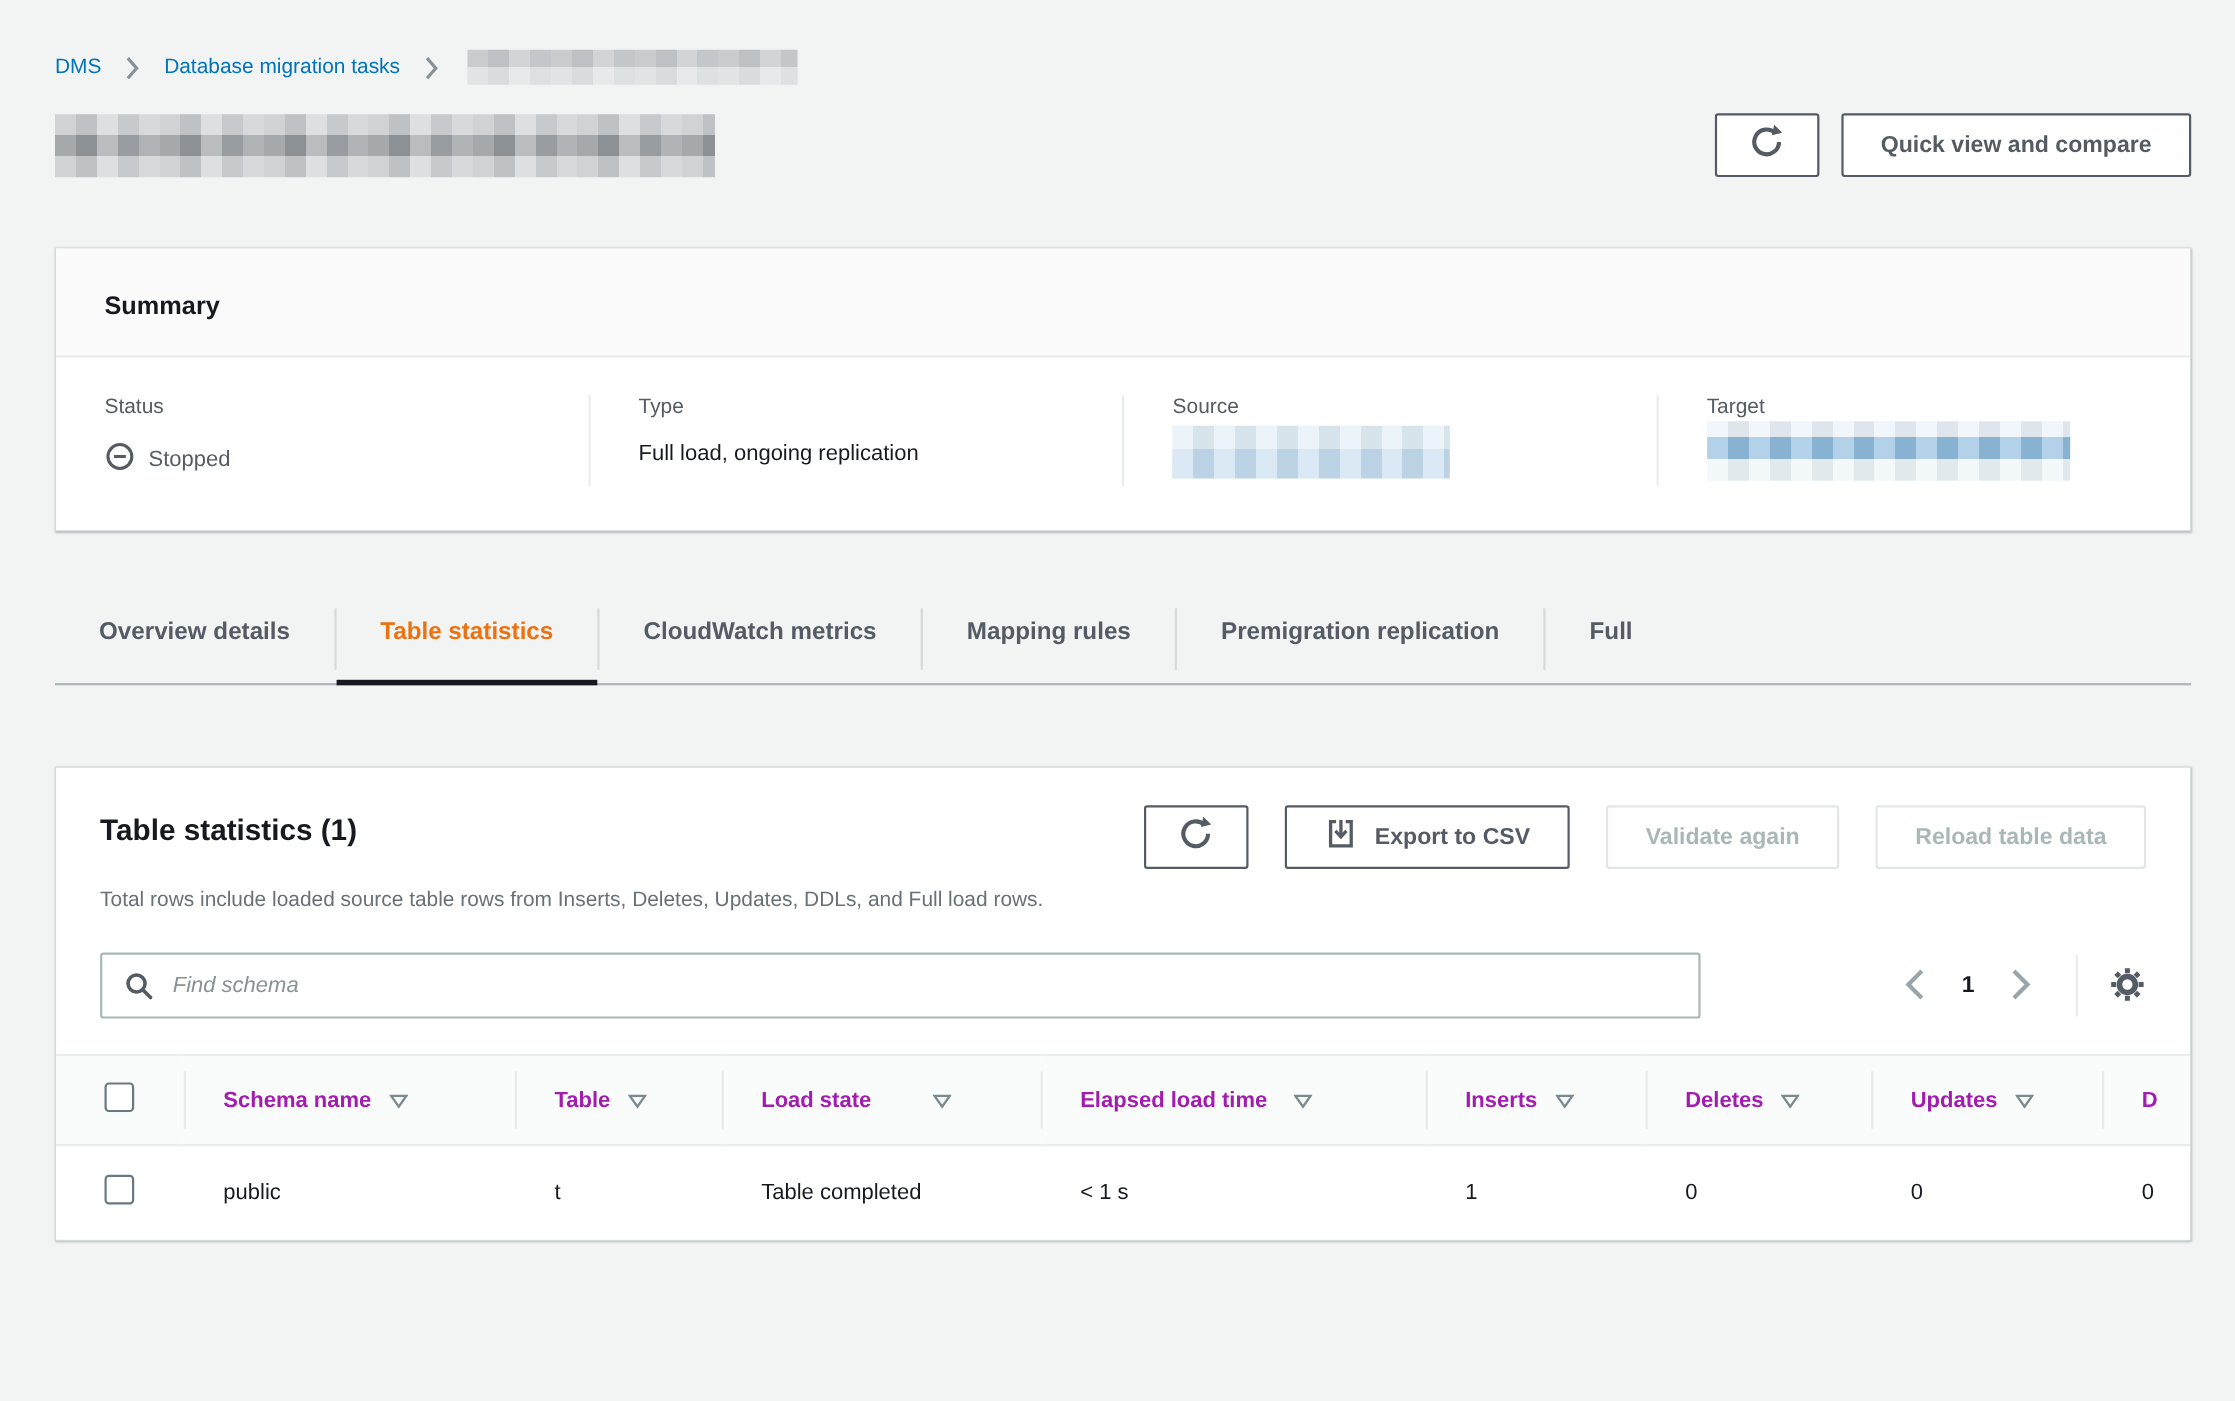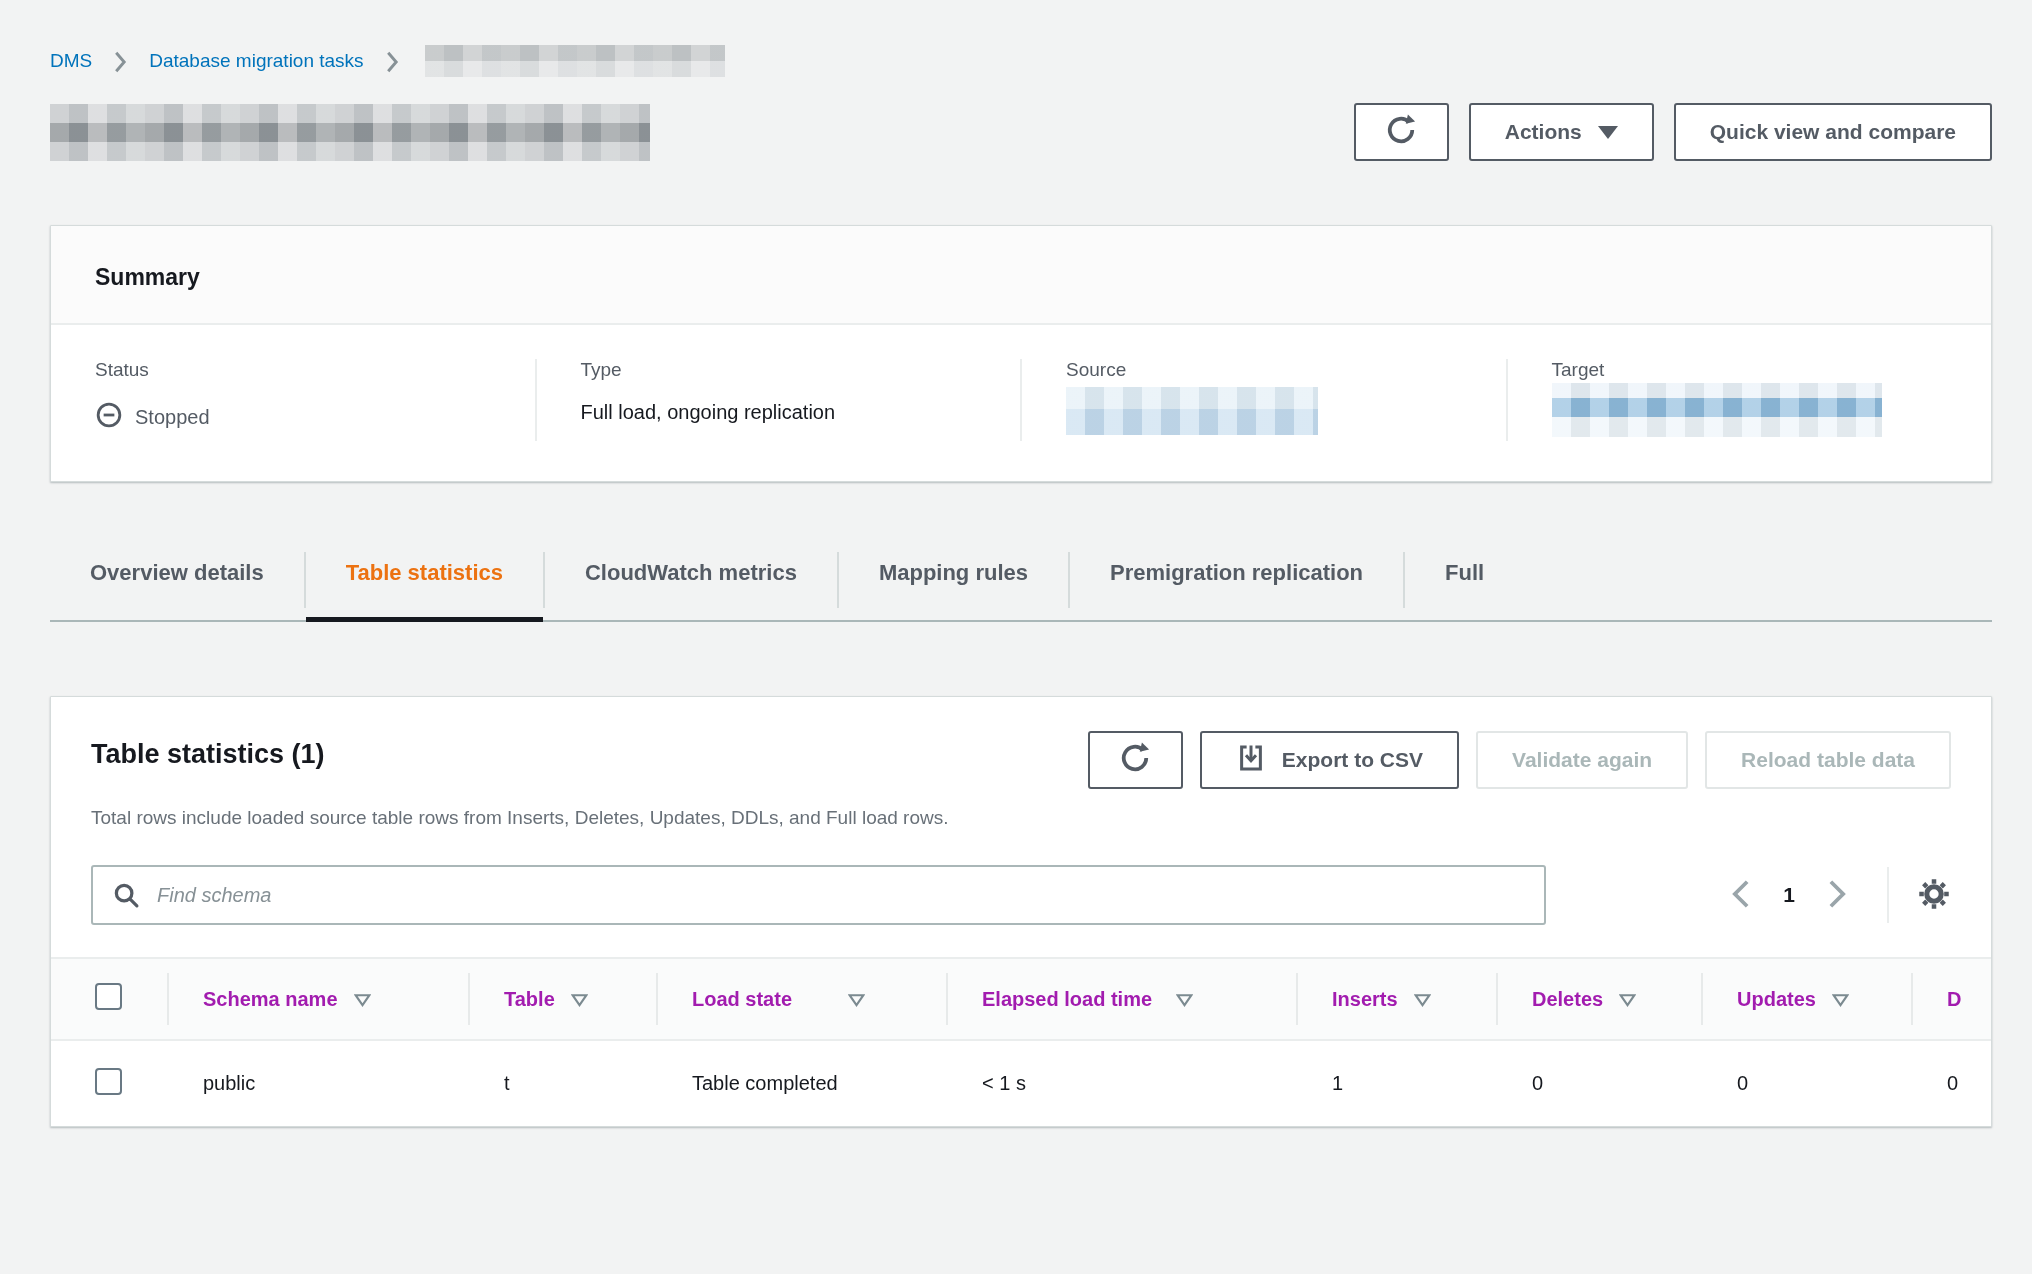--- a/index.html
+++ b/index.html
@@ -85,21 +85,21 @@
   .tab.active { color:#ec7211; }
   .tab.active::after {
     content:""; position:absolute; left:0; right:0; bottom:-2px; height:5px; background:#16191f;
   }
   .tab-sep { width:2px; height:56px; background:#d5dbdb; margin-top:4px; }
 
   
   .table-card { margin-top:74px; padding-top:34px; overflow:hidden; }
   .panel-head { display:flex; align-items:flex-start; justify-content:space-between; padding:0 40px; }
   .panel-head h2 { font-size:27px; font-weight:bold; padding-top:8px; }
-  .panel-actions { display:flex; gap:17px;padding-left:20px; }
+  .panel-actions { display:flex; gap:33px;padding-left:20px; }
   .panel-desc { padding:0 40px; margin-top:18px; font-size:19px; color:#687078; }
 
   .toolbar { display:flex; align-items:center; justify-content:space-between; padding:0 40px; margin-top:36px; }
   .search-box { position:relative; width:1455px; }
   .search-box input {
     width:100%; height:60px; padding:0 20px 0 64px;
     border:2px solid #aab7b8; border-radius:3px;
     font-size:20px; color:#16191f; background:#fff; outline:none;
   }
   .search-box input::placeholder { font-style:italic; color:#879196; }
@@ -158,24 +158,20 @@
   <header class="page-header">
     <div class="redact redact-title"></div>
     <div class="header-actions">
       <button class="btn btn-icon-only">
         <span>
           <svg width="36" height="36" viewBox="0 0 24 24">
             <path d="M19.5 12a7.5 7.5 0 1 1-2.2-5.3" fill="none" stroke="#545b64" stroke-width="2.5"></path>
             <path d="M16.6 1.6 L21.4 6.4 L15.2 7.9 Z" fill="#545b64"></path>
           </svg>
         </span>
-      </button>
-      <button class="btn">
-        <span>Actions</span>
-        <span class="caret-down"></span>
       </button>
       <button class="btn">Quick view and compare</button>
     </div>
   </header>
 
   <section class="card summary-card">
     <div class="card-header">
       <h2>Summary</h2>
     </div>
     <div class="summary-grid">

